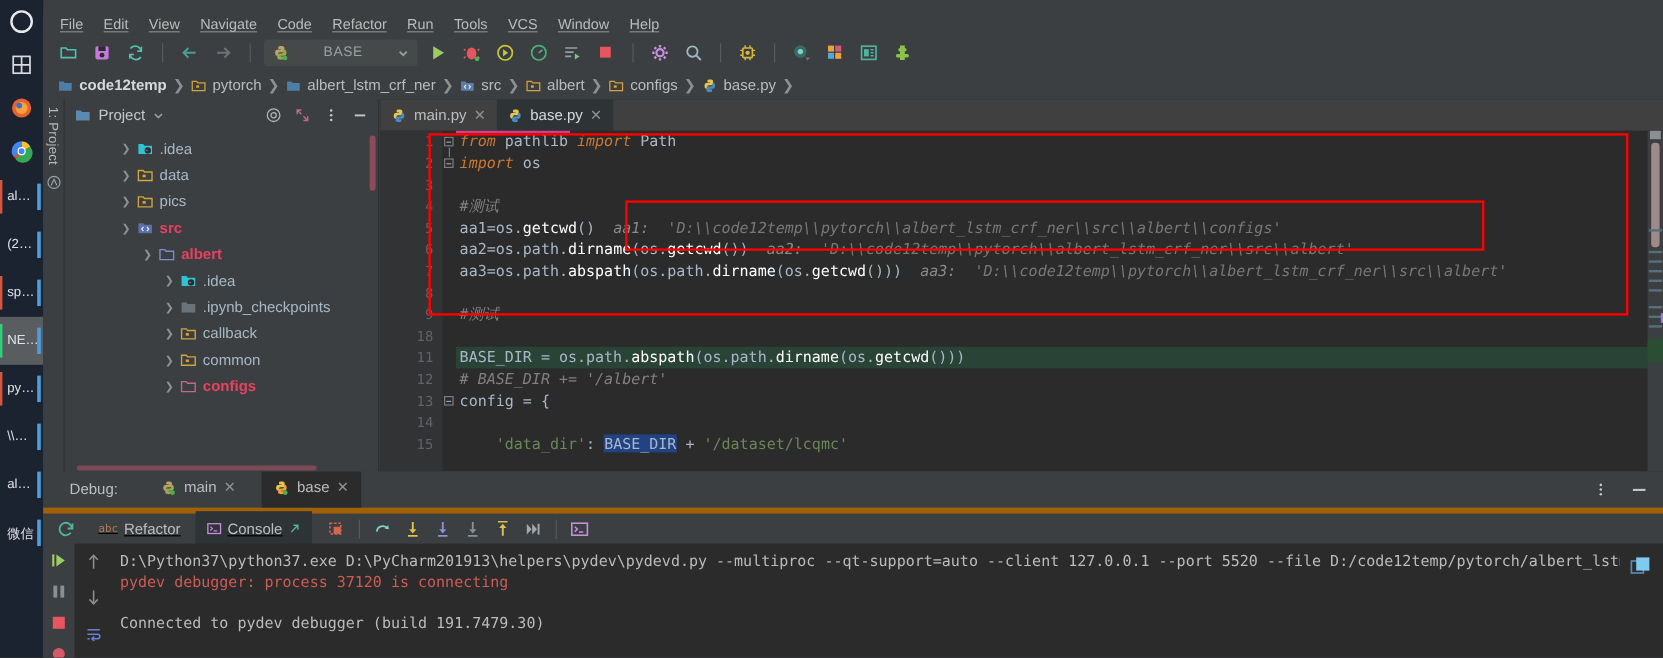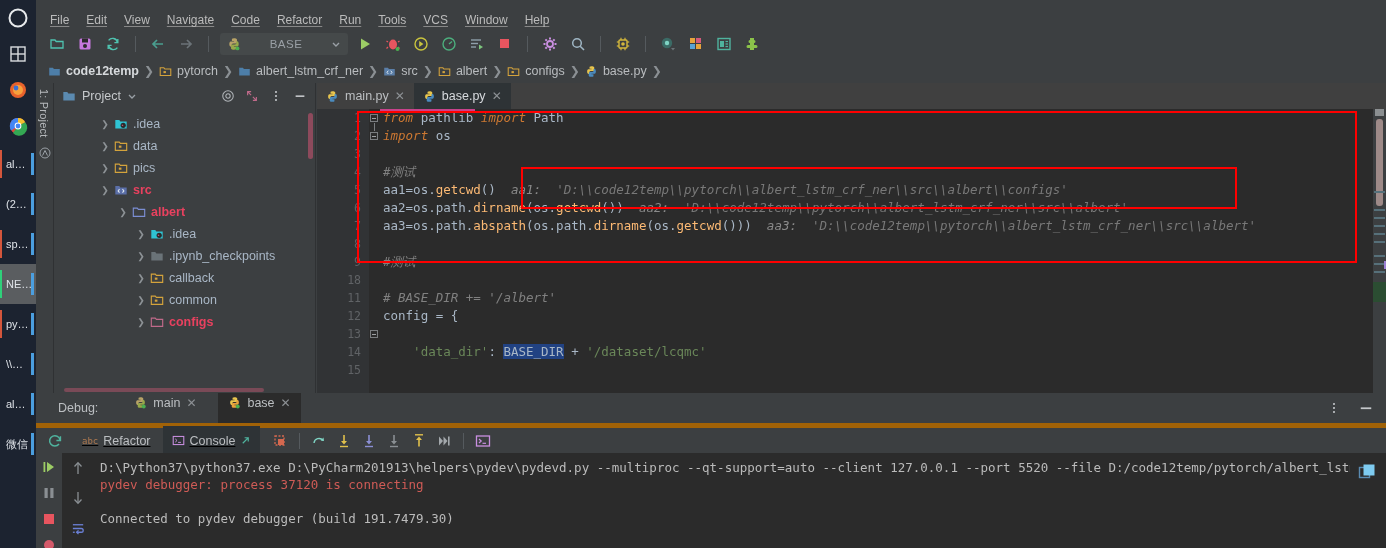--- a/index.html
+++ b/index.html
@@ -118,42 +118,42 @@
   .foldline { position: absolute; left: 5px; width: 1px; background: #7a7d80; }
 
   #codelines {
     position: absolute; left: 63px; top: 0; right: 0; height: 284px;
     font-family: "DejaVu Sans Mono", monospace; font-size: 12.5px;
   }
   .cline { height: 18px; line-height: 18px; white-space: pre; color: #a9b7c6; padding-left: 3px; }
   .cline.exec { background: #294436; }
   .kw { color: #cc7832; font-style: italic; }
   .cls { color: #a9b7c6; }
-  .fn { color: #fdba74; }
+  .fn { color: #ffffff; }
   .com { color: #808080; font-style: italic; }
   .str { color: #6a8759; }
   .hint { color: #787878; font-style: italic; }
   .hintname { color: #8a8a8a; font-style: italic; }
   .sel { background: #214283; color: #a9b7c6; }
 
   .redbox { position: absolute; border: 2px solid #ff0000; pointer-events: none; }
   .mline { position: absolute; height: 3px; background: #c8438c; }
 
   #editscroll { position: absolute; right: 0; top: 0; width: 13px; height: 284px; background: #3c3f41; }
   #editscroll .thumb { position: absolute; left: 3px; top: 10px; width: 7px; height: 87px; background: #9e8a88; border-radius: 3px; }
   #editscroll .sqr { position: absolute; left: 2px; top: -2px; width: 9px; height: 9px; background: #8b8f91; }
   .smark { position: absolute; left: 1px; width: 11px; height: 2px; background: #56707a; }
   #editscroll .greenband { position: absolute; left: 0; top: 173px; width: 13px; height: 20px; background: #2b4d32; }
   #editscroll .purp { position: absolute; right: 0; top: 152px; width: 2px; height: 8px; background: #9b7fd4; }
 
   
   #debug { position: absolute; left: 0; top: 382px; width: 1350px; height: 166px; background: #3c3f41; }
   #dbgtabs { height: 30px; display: flex; align-items: center; padding-left: 22px; gap: 12px; background: #3c3f41; }
   #dbgtabs .dlabel { font-size: 12.5px; color: #bcbfc2; margin-right: 14px; }
-  .dtab { height: 30px; display: flex; align-items: flex-start; gap: 6px; padding: 3px 10px; font-size: 12.5px; color: #bcbfc2; }
+  .dtab { height: 30px; display: flex; align-items: flex-end; gap: 6px; padding: 10px 10px; font-size: 12.5px; color: #bcbfc2; }
   .dtab.active { background: #2b2b2b; }
   .dtab .tclose { color: #8e9296; font-size: 12px; }
   #dbgtabs .spacer { flex: 1; }
   #dbgtabs .hbtn { width: 20px; height: 20px; display: flex; align-items: center; justify-content: center; }
 
   #dbgtoolbar { height: 30px; background: #3c3f41; display: flex; align-items: center; padding-left: 4px; gap: 3px; border-top: 5px solid #a16207; text-decoration: underline; }
   #dbgtoolbar .rerun { width: 30px; display: flex; align-items: center; justify-content: center; }
   .subtab { height: 30px; display: flex; align-items: center; gap: 5px; padding: 0 9px; font-size: 12.5px; color: #bcbfc2; }
   .subtab.active { background: #2e3336; }
   .dsep { width: 1px; height: 16px; background: #555a5e; margin: 0 5px; }
@@ -685,20 +685,21 @@
             <div class="cline"><span class="kw">from</span> <span class="cls">pathlib</span> <span class="kw">import</span> <span class="cls">Path</span></div>
             <div class="cline"><span class="kw">import</span> <span class="cls">os</span></div>
             <div class="cline"> </div>
             <div class="cline"><span class="com">#测试</span></div>
             <div class="cline"><span class="cls">aa1=os.</span><span class="fn">getcwd</span><span class="cls">()</span>  <span class="hintname">aa1:</span>  <span class="hint">'D:\\code12temp\\pytorch\\albert_lstm_crf_ner\\src\\albert\\configs'</span></div>
             <div class="cline"><span class="cls">aa2=os.path.</span><span class="fn">dirname</span><span class="cls">(os.</span><span class="fn">getcwd</span><span class="cls">())</span>  <span class="hintname">aa2:</span>  <span class="hint">'D:\\code12temp\\pytorch\\albert_lstm_crf_ner\\src\\albert'</span></div>
             <div class="cline"><span class="cls">aa3=os.path.</span><span class="fn">abspath</span><span class="cls">(os.path.</span><span class="fn">dirname</span><span class="cls">(os.</span><span class="fn">getcwd</span><span class="cls">()))</span>  <span class="hintname">aa3:</span>  <span class="hint">'D:\\code12temp\\pytorch\\albert_lstm_crf_ner\\src\\albert'</span></div>
             <div class="cline"> </div>
             <div class="cline"><span class="com">#测试</span></div>
             <div class="cline"> </div>
+            <div class="cline exec"><span class="cls">BASE_DIR = os.path.</span><span class="fn">abspath</span><span class="cls">(os.path.</span><span class="fn">dirname</span><span class="cls">(os.</span><span class="fn">getcwd</span><span class="cls">()))</span></div>
             <div class="cline"><span class="com"># BASE_DIR += '/albert'</span></div>
             <div class="cline"><span class="cls">config = {</span></div>
             <div class="cline"> </div>
             <div class="cline">    <span class="str">'data_dir'</span><span class="cls">: </span><span class="sel">BASE_DIR</span><span class="cls"> + </span><span class="str">'/dataset/lcqmc'</span></div>
           </div>
 
           <div class="mline" style="left:63px; top:-1px; width:95px"></div>
 
           <div class="redbox" style="left:40px; top:2px; width:1000px; height:152px"></div>
           <div class="redbox" style="left:204px; top:58px; width:716px; height:42px"></div>

